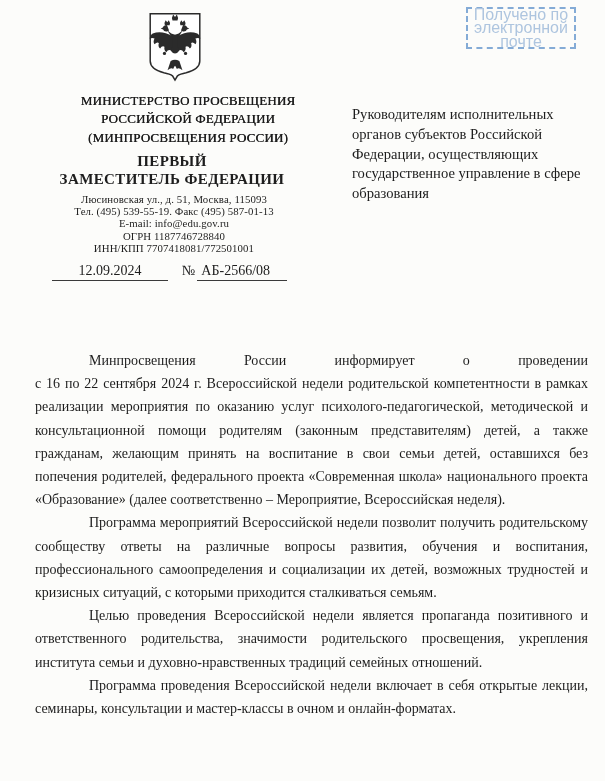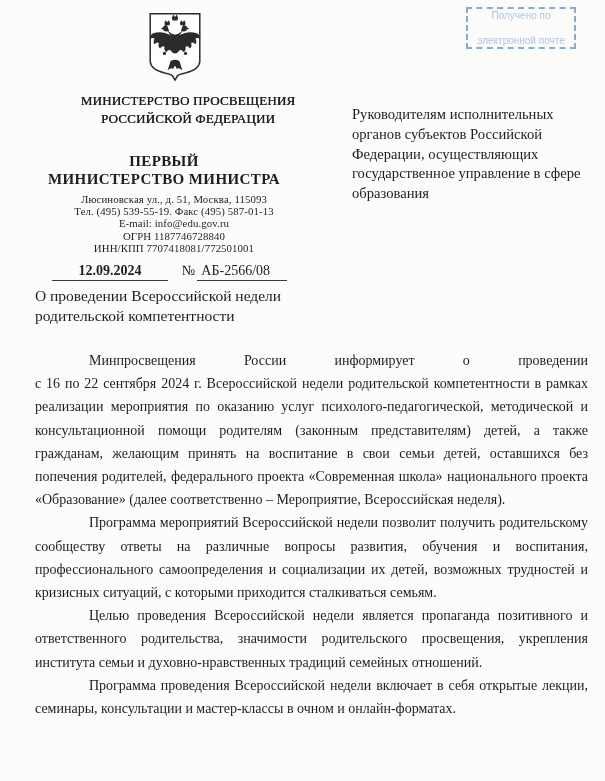--- a/index.html
+++ b/index.html
@@ -17,58 +17,58 @@
   .stamp {
     position: absolute;
     left: 466px;
     top: 7px;
     width: 106px;
     height: 38px;
     border: 2px dashed #84abd6;
     display: flex;
     flex-direction: column;
     align-items: center;
-    justify-content: space-between;
+    justify-content: center;
     font-family: "Liberation Sans", "DejaVu Sans", sans-serif;
-    font-size: 10px;
+    font-size: 16px;
     line-height: 13.5px;
     color: #aec5df;
     text-align: center;
     background: rgba(255,255,255,0.0);
   }
 
   
   .coat { position: absolute; left: 144px; top: 11px; }
   .coat svg { display: block; filter: blur(0.35px); }
 
   
   .ministry {
     position: absolute; left: 52px; top: 92px; width: 272px;
     text-align: center; font-size: 13px; line-height: 17.5px;
     text-shadow: 0.35px 0 0 currentColor;
     letter-spacing: 0.2px;
   }
   .ministry .line3 { margin-top: 2px; }
   .official {
-    position: absolute; left: 28px; top: 153px; width: 272px;
+    position: absolute; left: 36px; top: 153px; width: 272px;
     text-align: center; font-weight: bold; font-size: 15px;
     line-height: 17.5px; letter-spacing: 0.4px;
   }
   .contacts {
     position: absolute; left: 38px; top: 193px; width: 272px;
     text-align: center; font-size: 10.8px; line-height: 12.2px;
     letter-spacing: 0.1px;
   }
   .refrow {
     position: absolute; left: 52px; top: 263px; width: 280px;
     font-size: 14px; white-space: nowrap;
   }
   .ul-date {
     display: inline-block; width: 116px; text-align: center;
-    border-bottom: 1.2px solid #3a3a3a; padding-bottom: 1px; font-weight: bold;
+    border-bottom: 1.2px solid #3a3a3a; padding-bottom: 1px;
   }
   .num-sign { margin: 0 2px 0 14px; }
   .ul-num {
     display: inline-block; width: 86px; text-align: left;
     border-bottom: 1.2px solid #3a3a3a; padding: 0 0 1px 4px;
   }
   .subject {
     position: absolute; left: 35px; top: 286px; width: 302px;
     font-size: 15.5px; line-height: 20px; text-align: left;
   }
@@ -117,40 +117,40 @@
         <path d="M43,80 Q50,76 57,80 L62,95 Q56,90 53,93 Q51,89 50,88 Q49,89 47,93 Q44,90 38,95 Z"></path>
         <circle cx="33" cy="68" r="2.6"></circle>
         <circle cx="67" cy="68" r="2.6"></circle>
       </g>
     </svg>
   </div>
 
   <div class="ministry">
     <div>МИНИСТЕРСТВО ПРОСВЕЩЕНИЯ</div>
     <div>РОССИЙСКОЙ ФЕДЕРАЦИИ</div>
+    <div class="line3">(МИНПРОСВЕЩЕНИЯ РОССИИ)</div>
   </div>
 
   <div class="official">
     <div>ПЕРВЫЙ</div>
-    <div>МИНИСТЕРСТВО МИНИСТРА</div>
+    <div>ЗАМЕСТИТЕЛЬ ФЕДЕРАЦИИ</div>
   </div>
 
   <div class="contacts">
     <div>Люсиновская ул., д. 51, Москва, 115093</div>
     <div>Тел. (495) 539-55-19. Факс (495) 587-01-13</div>
     <div>E-mail: info@edu.gov.ru</div>
     <div>ОГРН 1187746728840</div>
     <div>ИНН/КПП 7707418081/772501001</div>
   </div>
 
   <div class="refrow">
     <span class="ul-date">12.09.2024</span><span class="num-sign">№</span><span class="ul-num">АБ-2566/08</span>
   </div>
 
-  <div class="subject">О проведении Всероссийской недели родительской компетентности</div>
 
   <div class="addressee">Руководителям исполнительных органов субъектов Российской Федерации, осуществляющих государственное управление в сфере образования</div>
 
   <div class="body-text">
     <p class="para">
       <span class="p1-first">Минпросвещения России информирует о проведении</span>
       <span class="p1-rest">с 16 по 22 сентября 2024 г. Всероссийской недели родительской компетентности в рамках реализации мероприятия по оказанию услуг психолого-педагогической, методической и консультационной помощи родителям (законным представителям) детей, а также гражданам, желающим принять на воспитание в свои семьи детей, оставшихся без попечения родителей, федерального проекта «Современная школа» национального проекта «Образование» (далее соответственно – Мероприятие, Всероссийская неделя).</span>
     </p>
     <p class="para">Программа мероприятий Всероссийской недели позволит получить родительскому сообществу ответы на различные вопросы развития, обучения и воспитания, профессионального самоопределения и социализации их детей, возможных трудностей и кризисных ситуаций, с которыми приходится сталкиваться семьям.</p>
     <p class="para">Целью проведения Всероссийской недели является пропаганда позитивного и ответственного родительства, значимости родительского просвещения, укрепления института семьи и духовно-нравственных традиций семейных отношений.</p>

